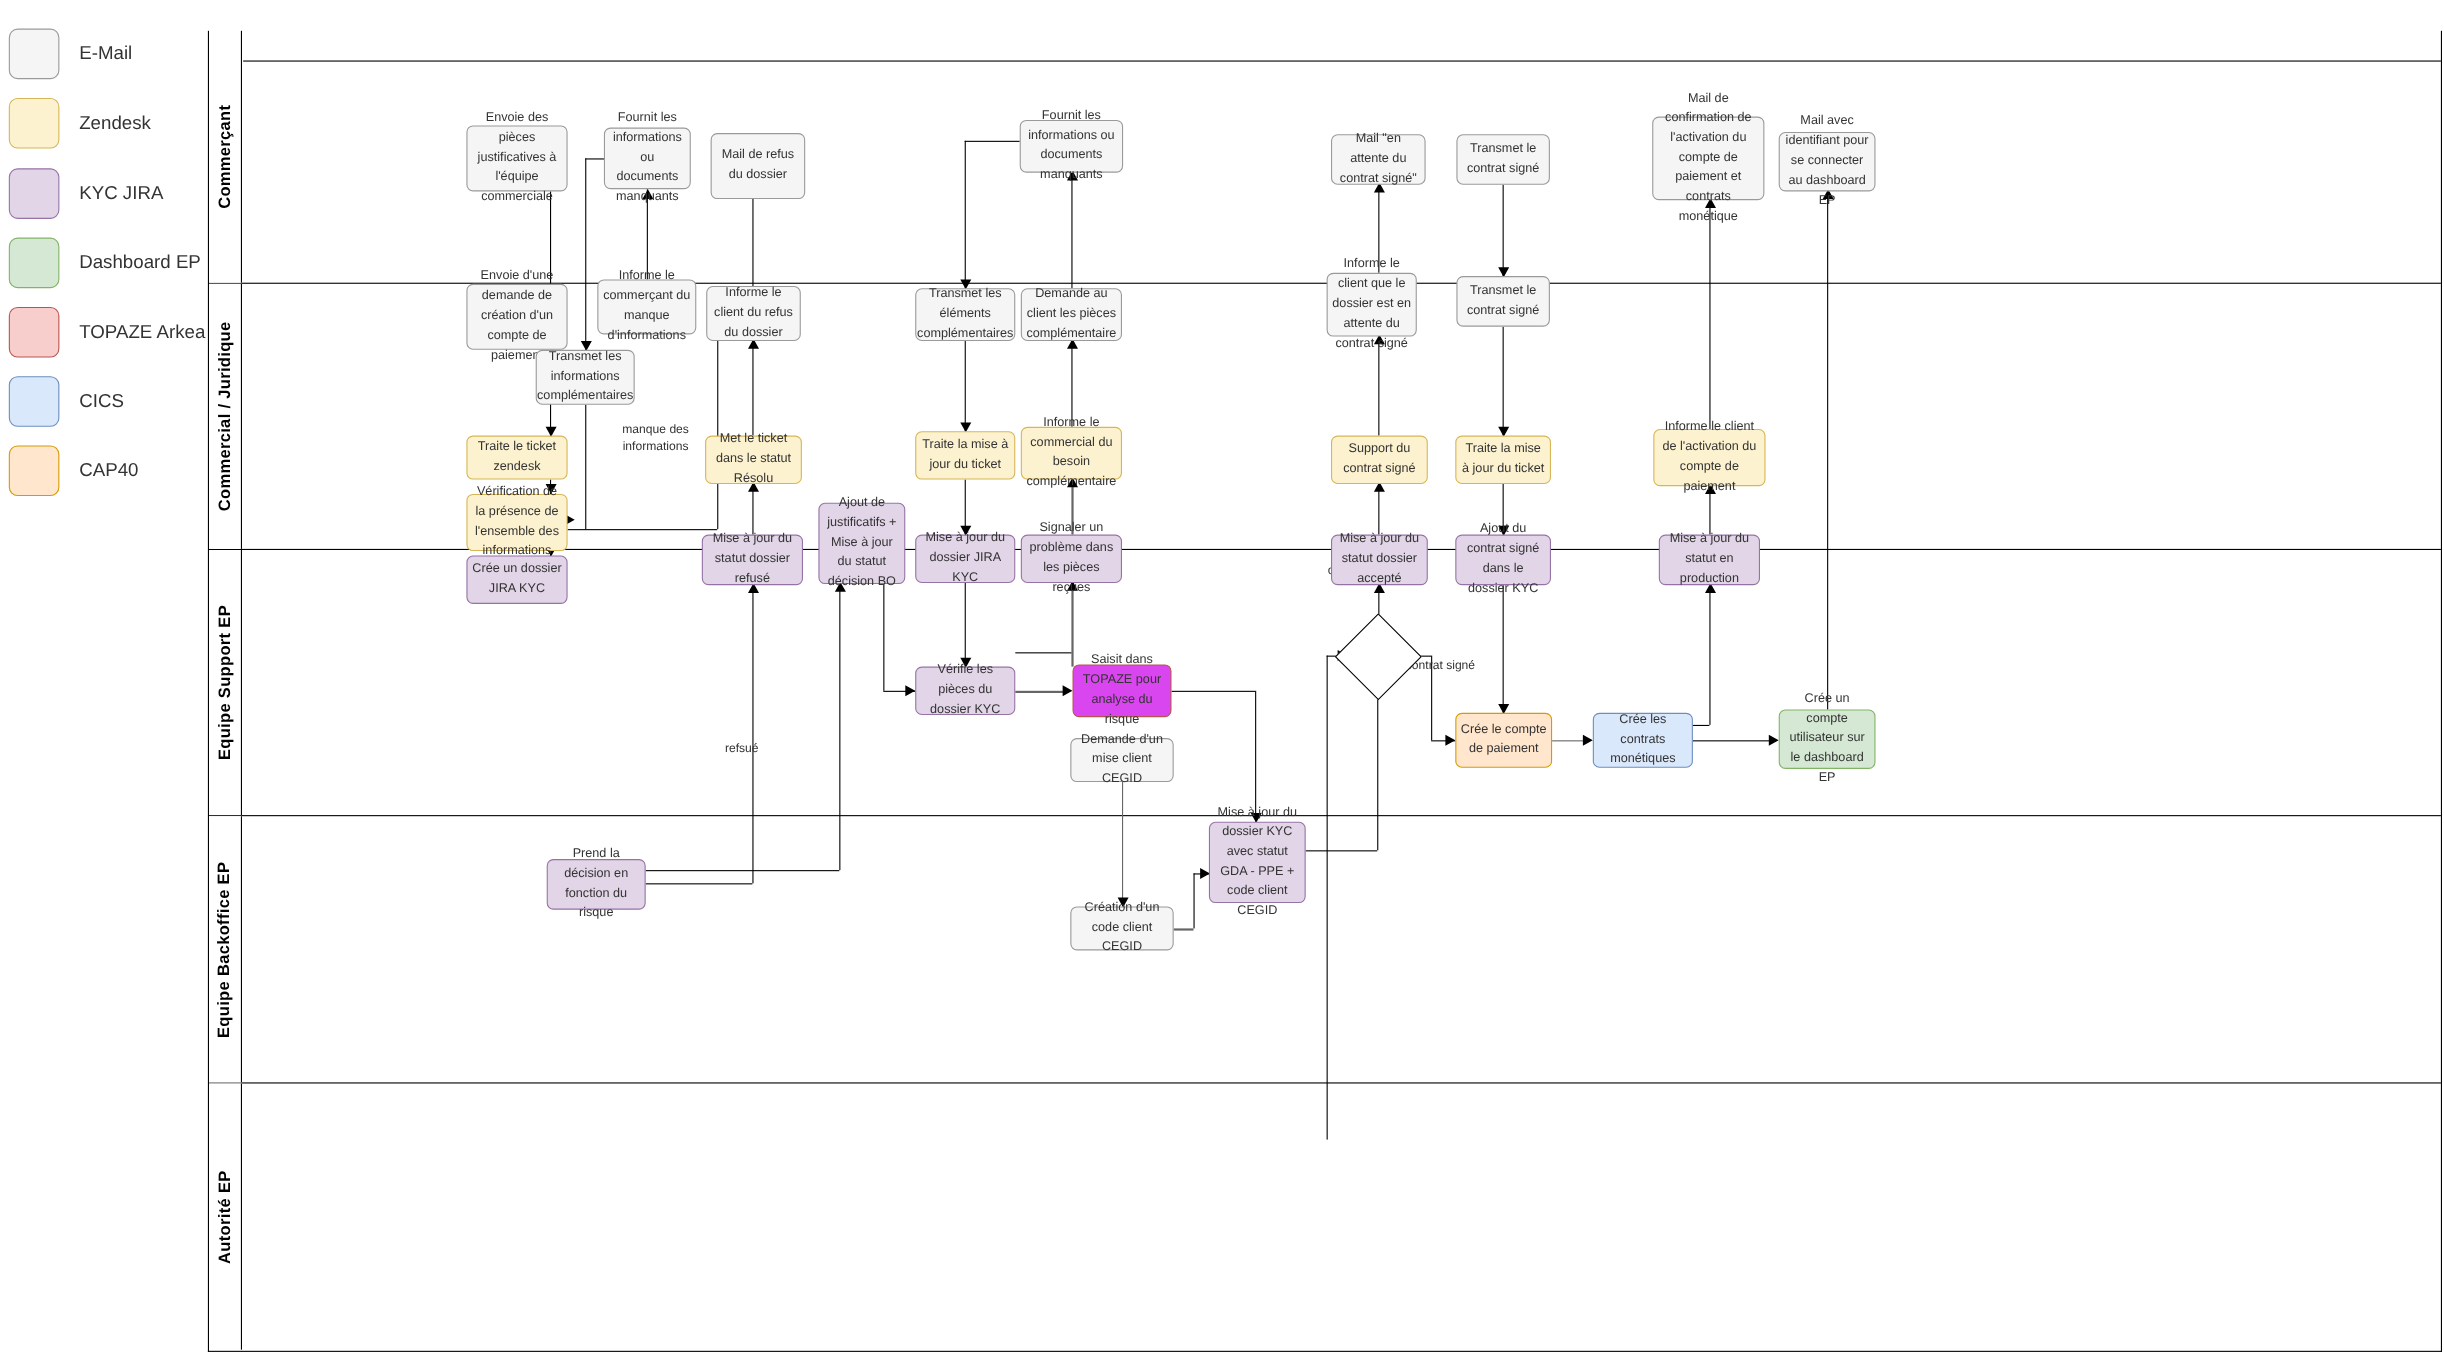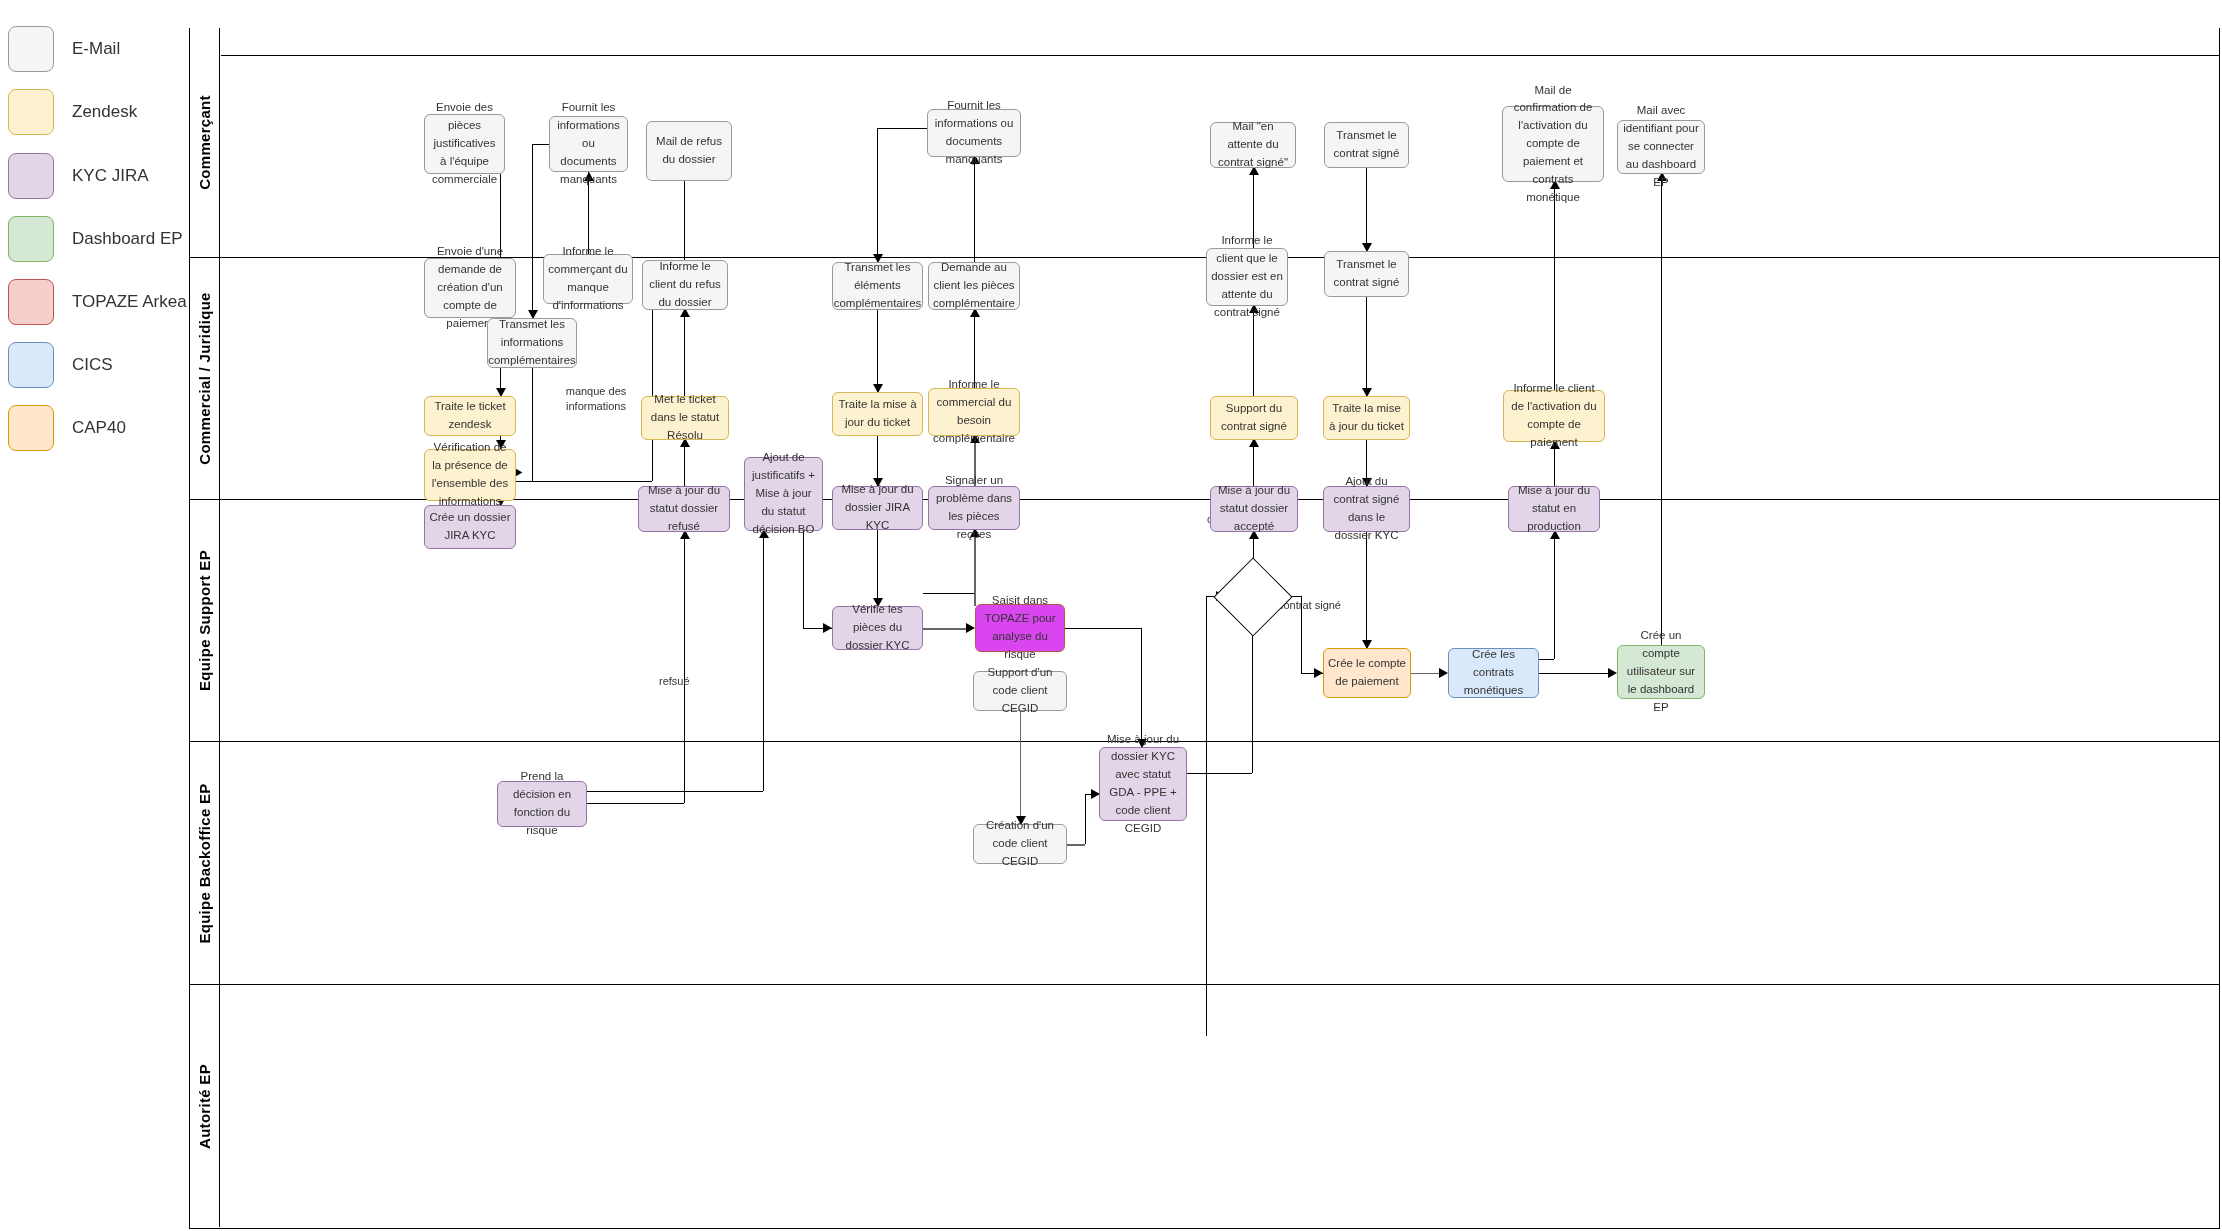--- a/index.html
+++ b/index.html
@@ -401,21 +401,21 @@
 
       <div class="vline" style="left:1364px;top:414px;height:44px"></div>
       <div class="arrowhead arrow-up" style="left:1360px;top:412px"></div>
 
       <div class="vline" style="left:1364px;top:154px;height:208px"></div>
       <div class="arrowhead arrow-up" style="left:1360px;top:152px"></div>
 
       <div class="vline" style="left:1471px;top:146px;height:471px"></div>
       <div class="arrowhead arrow-up" style="left:1467px;top:144px"></div>
 
-      <div class="node email" style="left:234px;top:86px;width:81px;height:60px">Envoie des pièces justificatives à l'équipe commerciale</div>
+      <div class="node email" style="left:234px;top:86px;width:92px;height:60px">Envoie des pièces justificatives à l'équipe commerciale</div>
       <div class="node email" style="left:359px;top:88px;width:79px;height:56px">Fournit les informations ou documents manquants</div>
       <div class="node email" style="left:456px;top:93px;width:86px;height:60px">Mail de refus du dossier</div>
       <div class="node email" style="left:737px;top:81px;width:94px;height:48px">Fournit les informations ou documents manquants</div>
       <div class="node email" style="left:1020px;top:94px;width:86px;height:46px">Mail "en attente du contrat signé"</div>
       <div class="node email" style="left:1134px;top:94px;width:85px;height:46px">Transmet le contrat signé</div>
       <div class="node email" style="left:1312px;top:78px;width:102px;height:76px">Mail de confirmation de l'activation du compte de paiement et contrats monétique</div>
       <div class="node email" style="left:1427px;top:92px;width:88px;height:54px">Mail avec identifiant pour se connecter au dashboard EP</div>
 
       <div class="node email" style="left:234px;top:230px;width:92px;height:60px">Envoie d'une demande de création d'un compte de paiement</div>
       <div class="node email" style="left:353px;top:226px;width:90px;height:50px">Informe le commerçant du manque d'informations</div>
@@ -438,21 +438,21 @@
       <div class="node kyc" style="left:738px;top:458px;width:92px;height:44px">Signaler un problème dans les pièces reçues</div>
       <div class="node zendesk" style="left:1020px;top:368px;width:88px;height:44px">Support du contrat signé</div>
       <div class="node zendesk" style="left:1133px;top:368px;width:87px;height:44px">Traite la mise à jour du ticket</div>
       <div class="node kyc" style="left:1020px;top:458px;width:88px;height:46px">Mise à jour du statut dossier accepté</div>
       <div class="node kyc" style="left:1133px;top:458px;width:87px;height:46px">Ajout du contrat signé dans le dossier KYC</div>
       <div class="node zendesk" style="left:1313px;top:362px;width:102px;height:52px">Informe le client de l'activation du compte de paiement</div>
       <div class="node kyc" style="left:1318px;top:458px;width:92px;height:46px">Mise à jour du statut en production</div>
 
       <div class="node kyc" style="left:642px;top:578px;width:91px;height:44px">Vérifie les pièces du dossier KYC</div>
       <div class="node topaze" style="left:785px;top:576px;width:90px;height:48px">Saisit dans TOPAZE pour analyse du risque</div>
-      <div class="node email" style="left:783px;top:643px;width:94px;height:40px">Support d'un code client CEGID</div>
+      <div class="node email" style="left:783px;top:643px;width:94px;height:40px">Demande d'un mise client CEGID</div>
       <div class="node cap40" style="left:1133px;top:620px;width:88px;height:50px">Crée le compte de paiement</div>
       <div class="node cics" style="left:1258px;top:620px;width:91px;height:50px">Crée les contrats monétiques</div>
       <div class="node dash" style="left:1427px;top:617px;width:88px;height:54px">Crée un compte utilisateur sur le dashboard EP</div>
 
       <div class="node kyc" style="left:307px;top:753px;width:90px;height:46px">Prend la décision en fonction du risque</div>
       <div class="node email" style="left:783px;top:796px;width:94px;height:40px">Création d'un code client CEGID</div>
       <div class="node kyc" style="left:909px;top:719px;width:88px;height:74px">Mise à jour  du dossier KYC avec statut GDA - PPE + code client CEGID</div>
 
       <div class="diamond" style="left:1035px;top:541px;width:54px;height:54px"></div>
 

